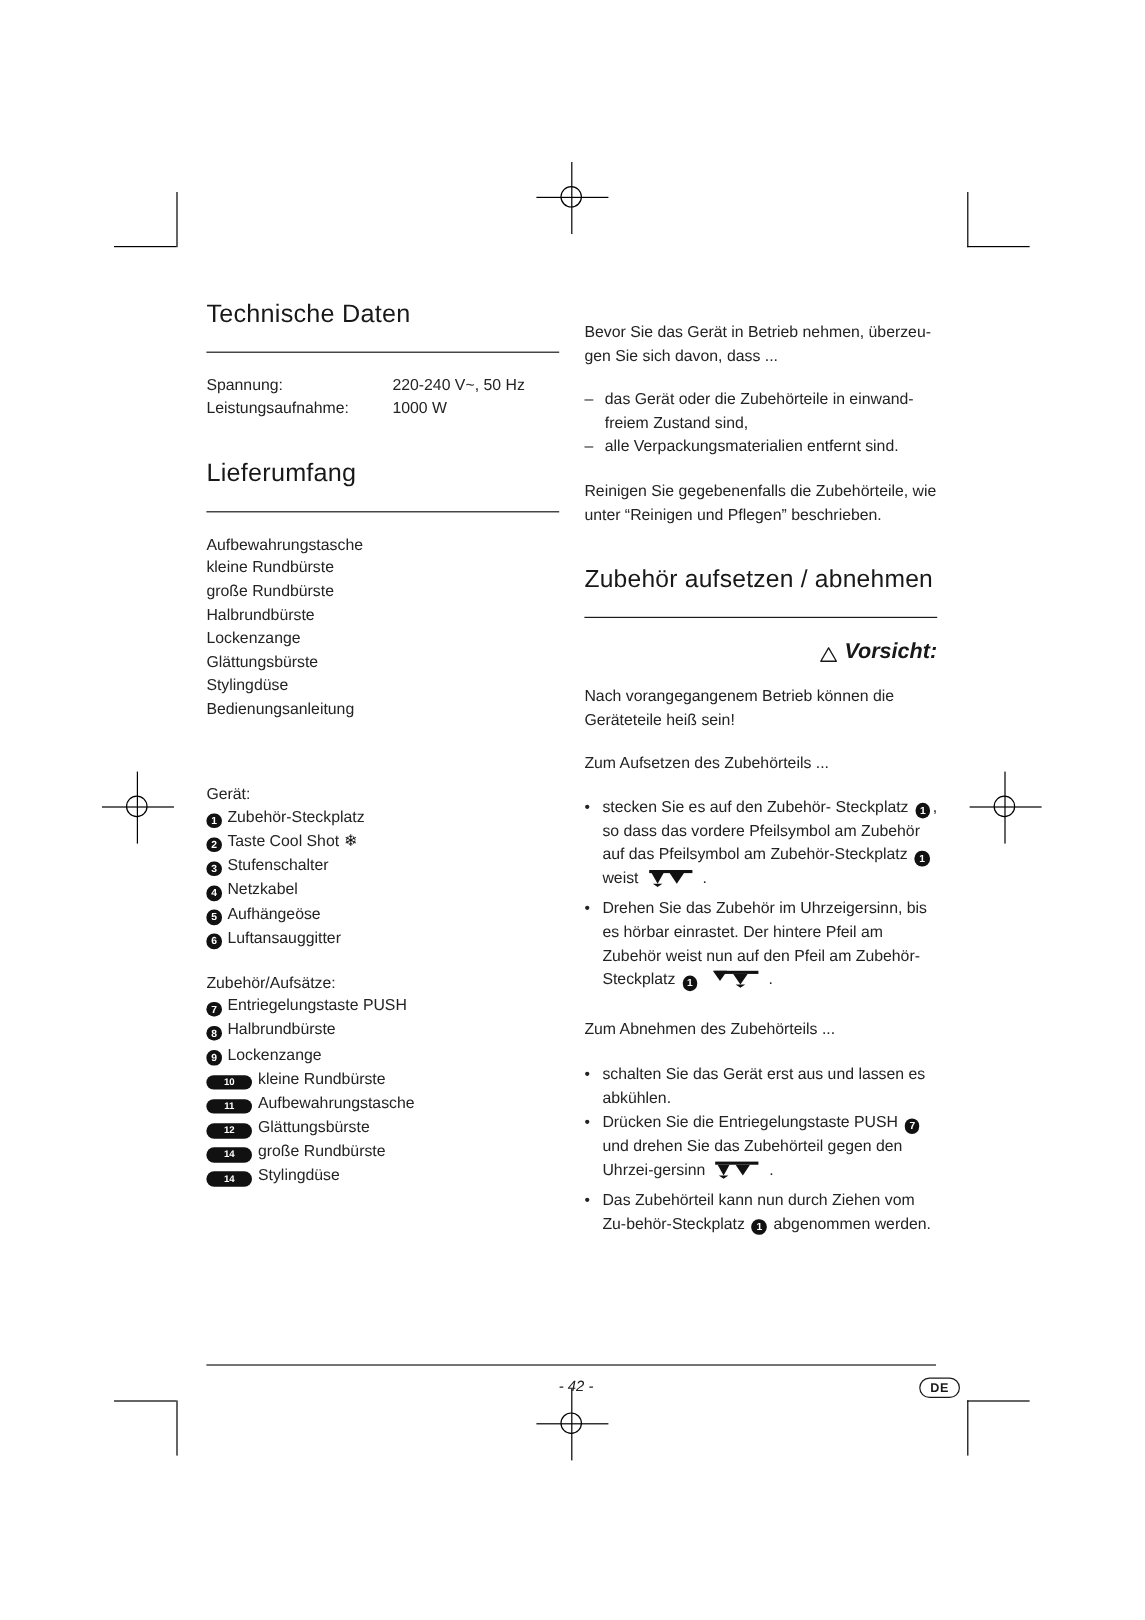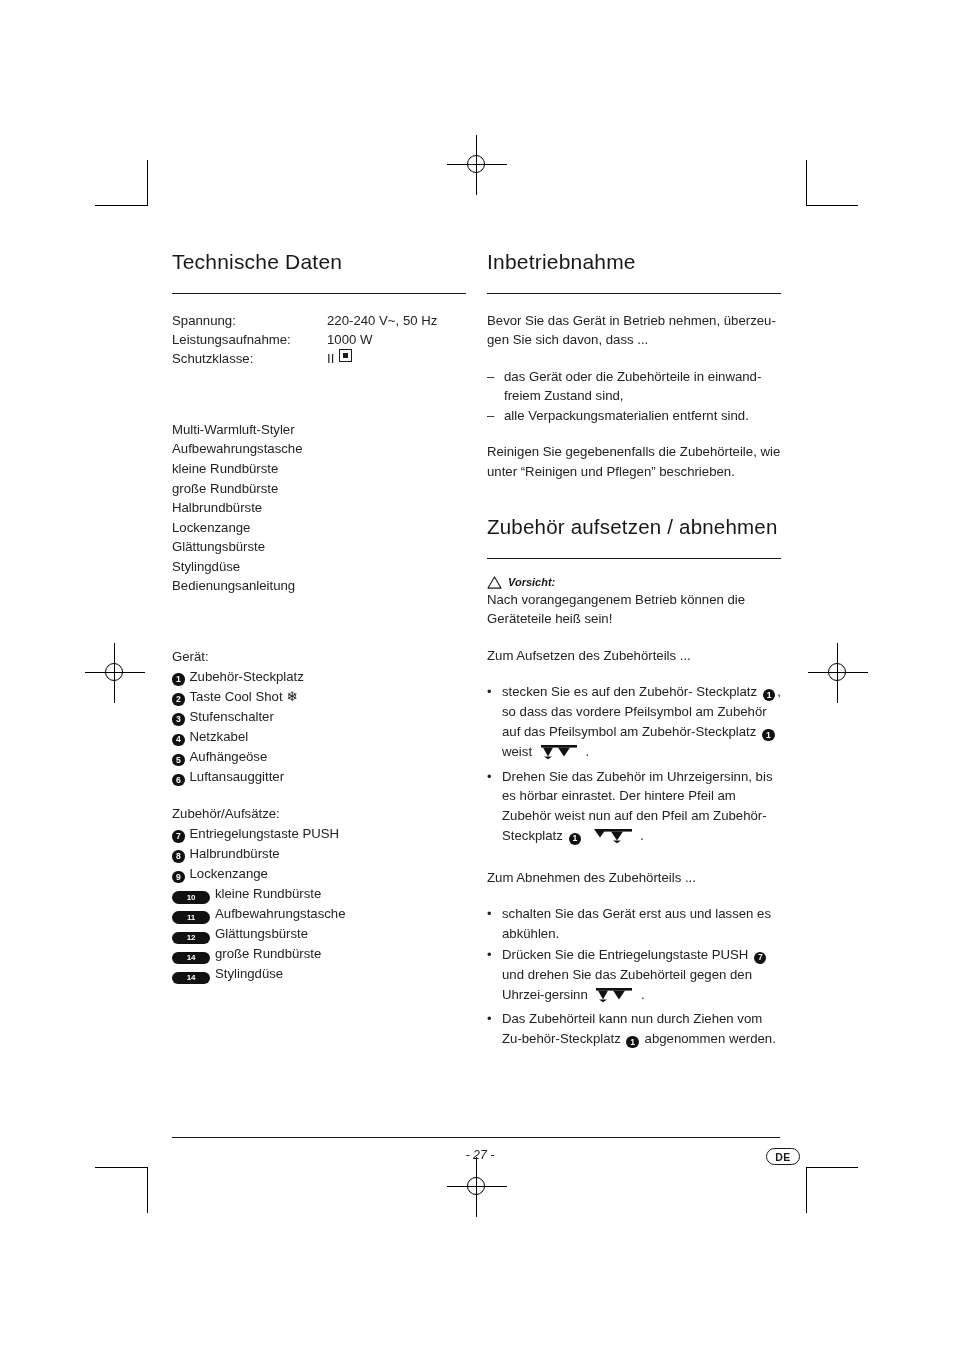--- a/index.html
+++ b/index.html
@@ -179,25 +179,26 @@
     font-size: 13px;
     line-height: 19.8px;
   }
   .bullet-text { flex: 1; }
 
   
   .caution-head {
     display: flex;
     align-items: center;
     gap: 6px;
-    font-size: 11px;
+    font-size: 18px;
     font-weight: 700;
     font-style: italic;
     color: #181818;
-    margin-bottom: 1px;
+    margin-bottom: 17px;
+    justify-content: flex-end;
   }
   .warn-tri { display: inline-block; width: 15px; height: 13px; }
 
   
   .arrowsym {
     display: inline-block;
     vertical-align: -4px;
     margin: 0 3px;
   }
 
@@ -282,35 +283,28 @@
         <div class="spec-value">
             <span>220-240 V~, 50 Hz</span>
           </div>
       </div>
       <div class="spec-row">
         <div class="spec-label">Leistungsaufnahme:</div>
         <div class="spec-value">
             <span>1000 W</span>
           </div>
       </div>
-      <div class="spec-row">
-        <div class="spec-label">Schutzklasse:</div>
-        <div class="spec-value">
-          <span>II</span>
-          <span class="sym-class2"></span>
-        </div>
-      </div>
     </div>
 
     <div class="spacer-xl"></div>
 
+    <h1 class="section">Lieferumfang</h1>
     <div class="gap-after-head"></div>
 
     <div class="plain-list">
-      <div>Multi-Warmluft-Styler</div>
       <div>Aufbewahrungstasche</div>
       <div>kleine Rundbürste</div>
       <div>große Rundbürste</div>
       <div>Halbrundbürste</div>
       <div>Lockenzange</div>
       <div>Glättungsbürste</div>
       <div>Stylingdüse</div>
       <div>Bedienungsanleitung</div>
     </div>
 
@@ -383,21 +377,20 @@
       <div class="num-item">
         <span class="badge wide">14</span>
         <span class="num-text">Stylingdüse</span>
       </div>
     </div>
 
   </div>
 
   <div class="col col-right">
 
-    <h1 class="section">Inbetriebnahme</h1>
     <div class="gap-after-head"></div>
 
     <p class="body">Bevor Sie das Gerät in Betrieb nehmen, überzeu-gen Sie sich davon, dass ...</p>
 
     <div class="spacer-m"></div>
 
     <div>
       <div class="dash-item">
         <span class="dash-mark">–</span>
         <span class="dash-text">das Gerät oder die Zubehörteile in einwand-freiem Zustand sind,</span>
@@ -484,16 +477,16 @@
         <span class="bullet-mark">•</span>
         <span class="bullet-text">
           <span>Das Zubehörteil kann nun durch Ziehen vom Zu-behör-Steckplatz </span><span class="badge inline">1</span><span> abgenommen werden.</span>
         </span>
       </div>
     </div>
 
   </div>
 
   <div class="footer-rule"></div>
-  <div class="page-number">- 27 -</div>
+  <div class="page-number">- 42 -</div>
   <div class="lang-badge">DE</div>
 
 </div>
 
 </body></html>

